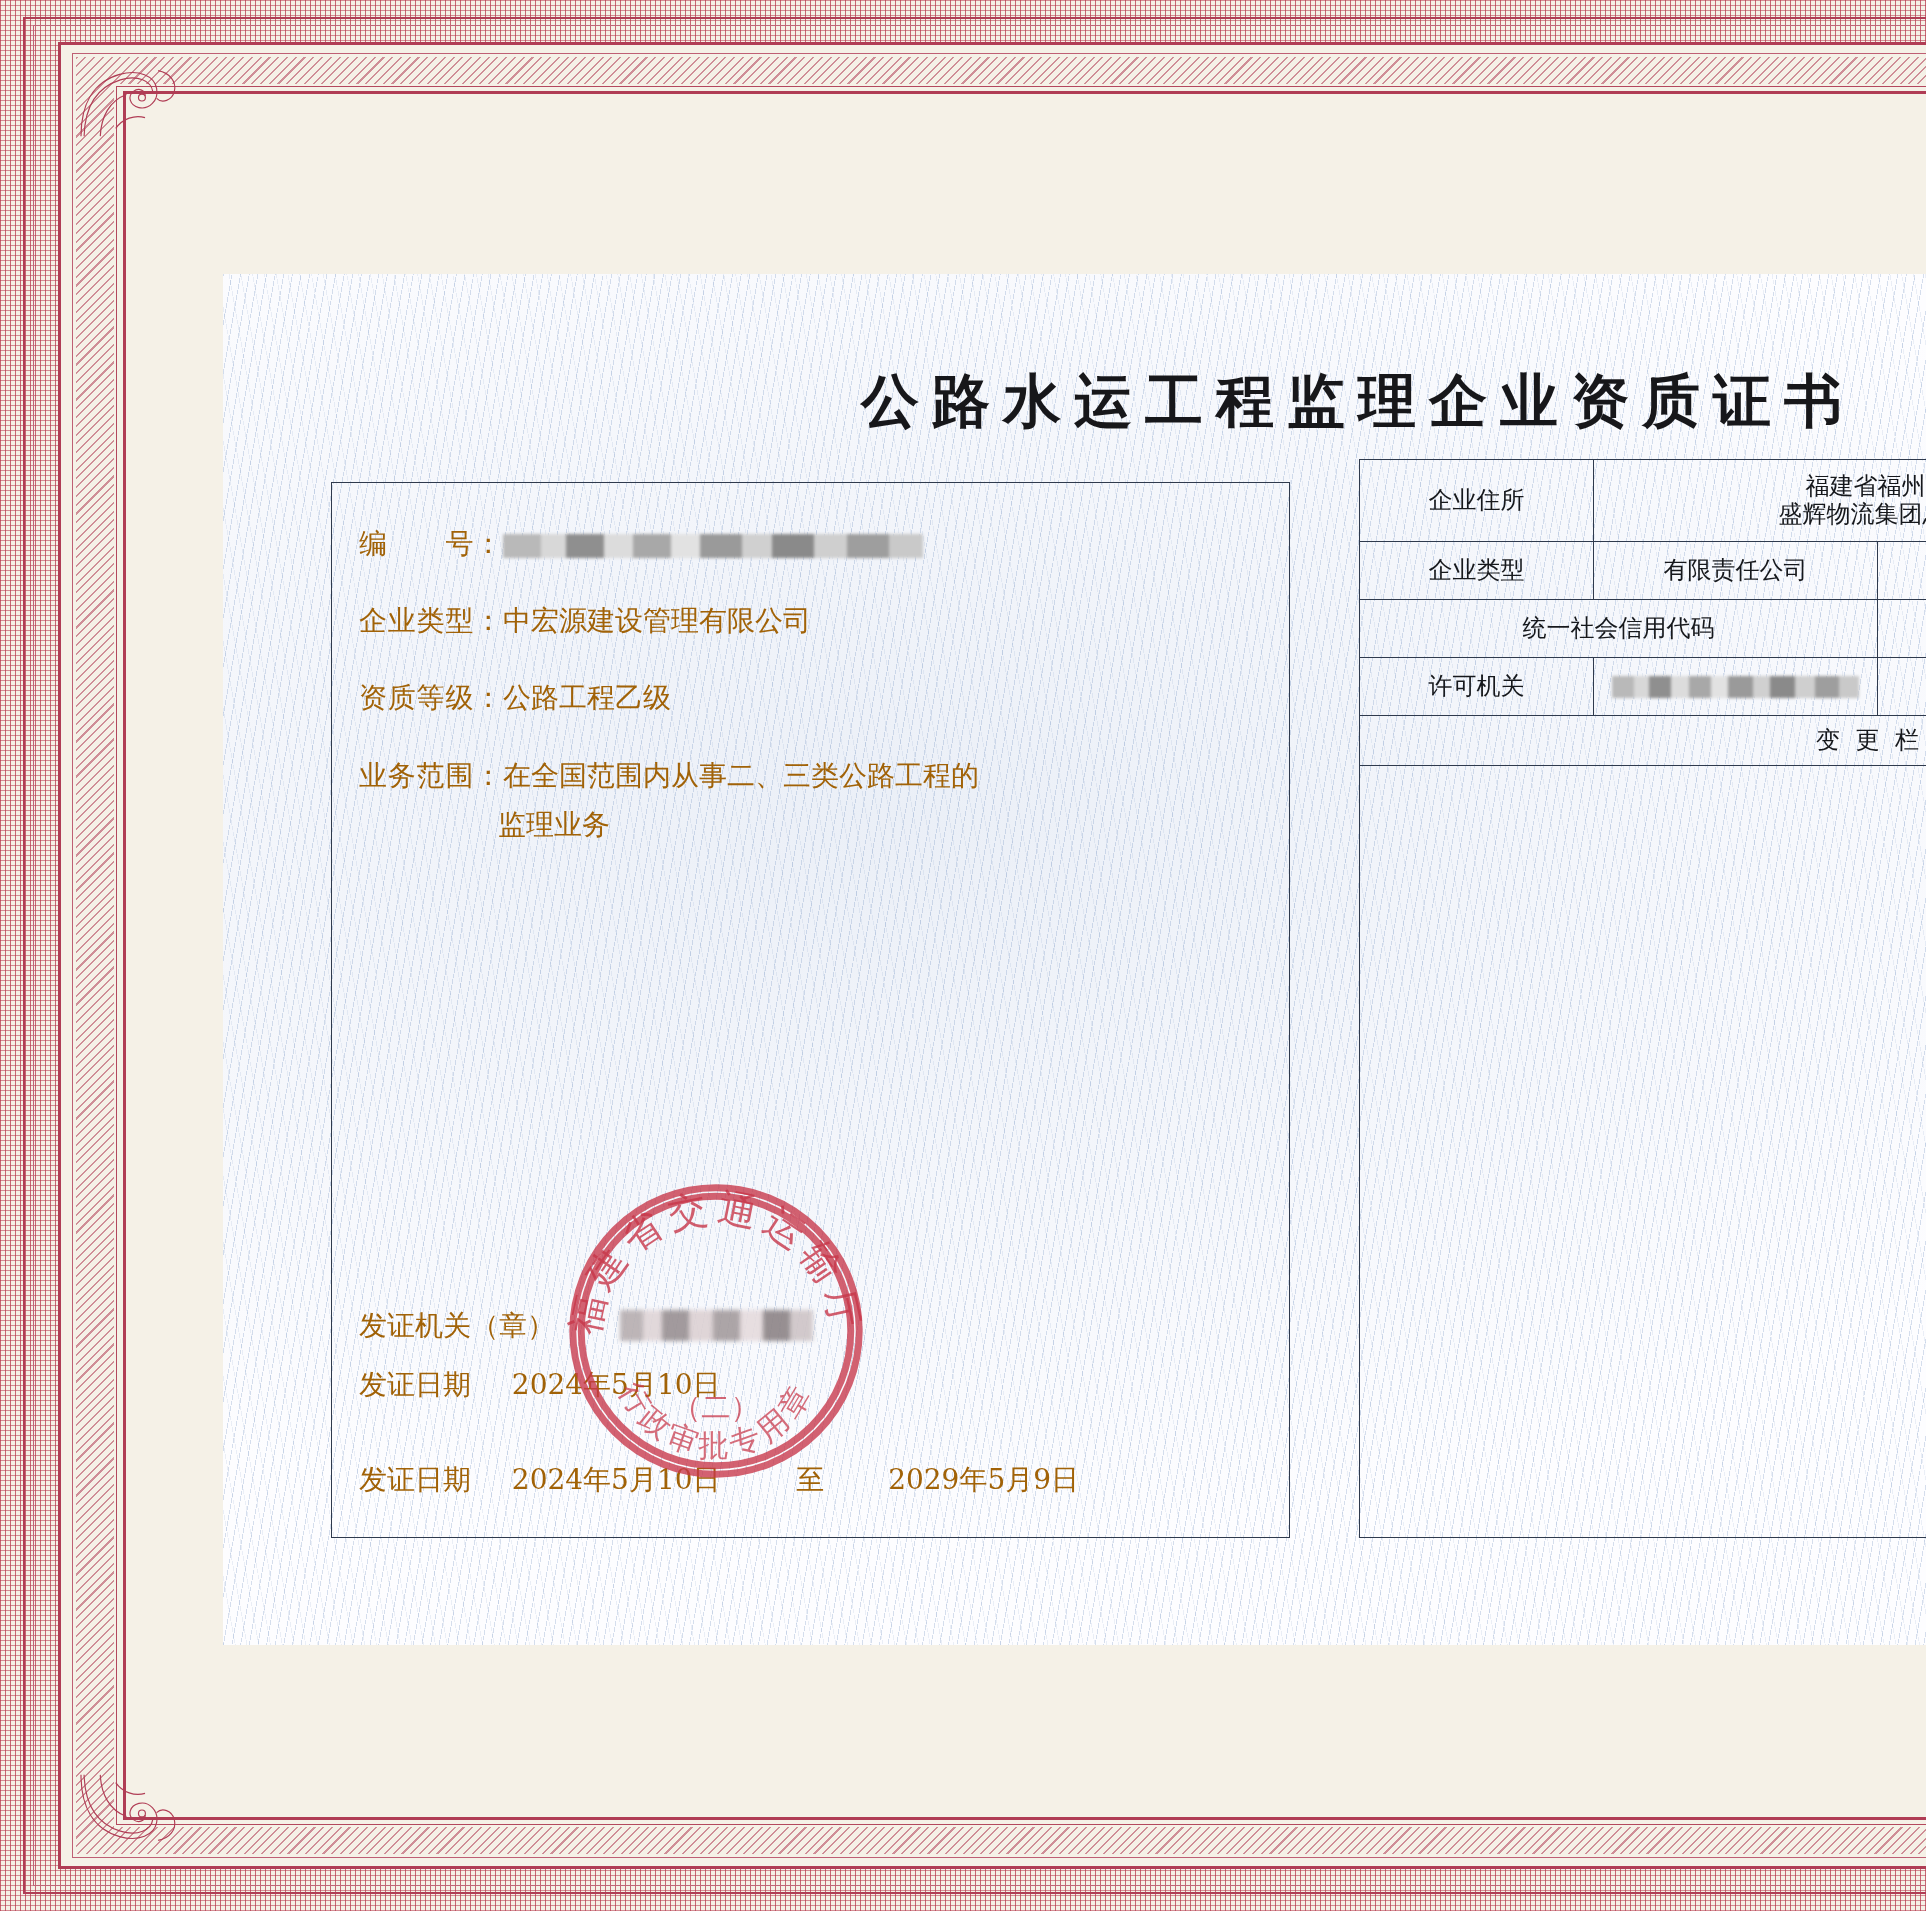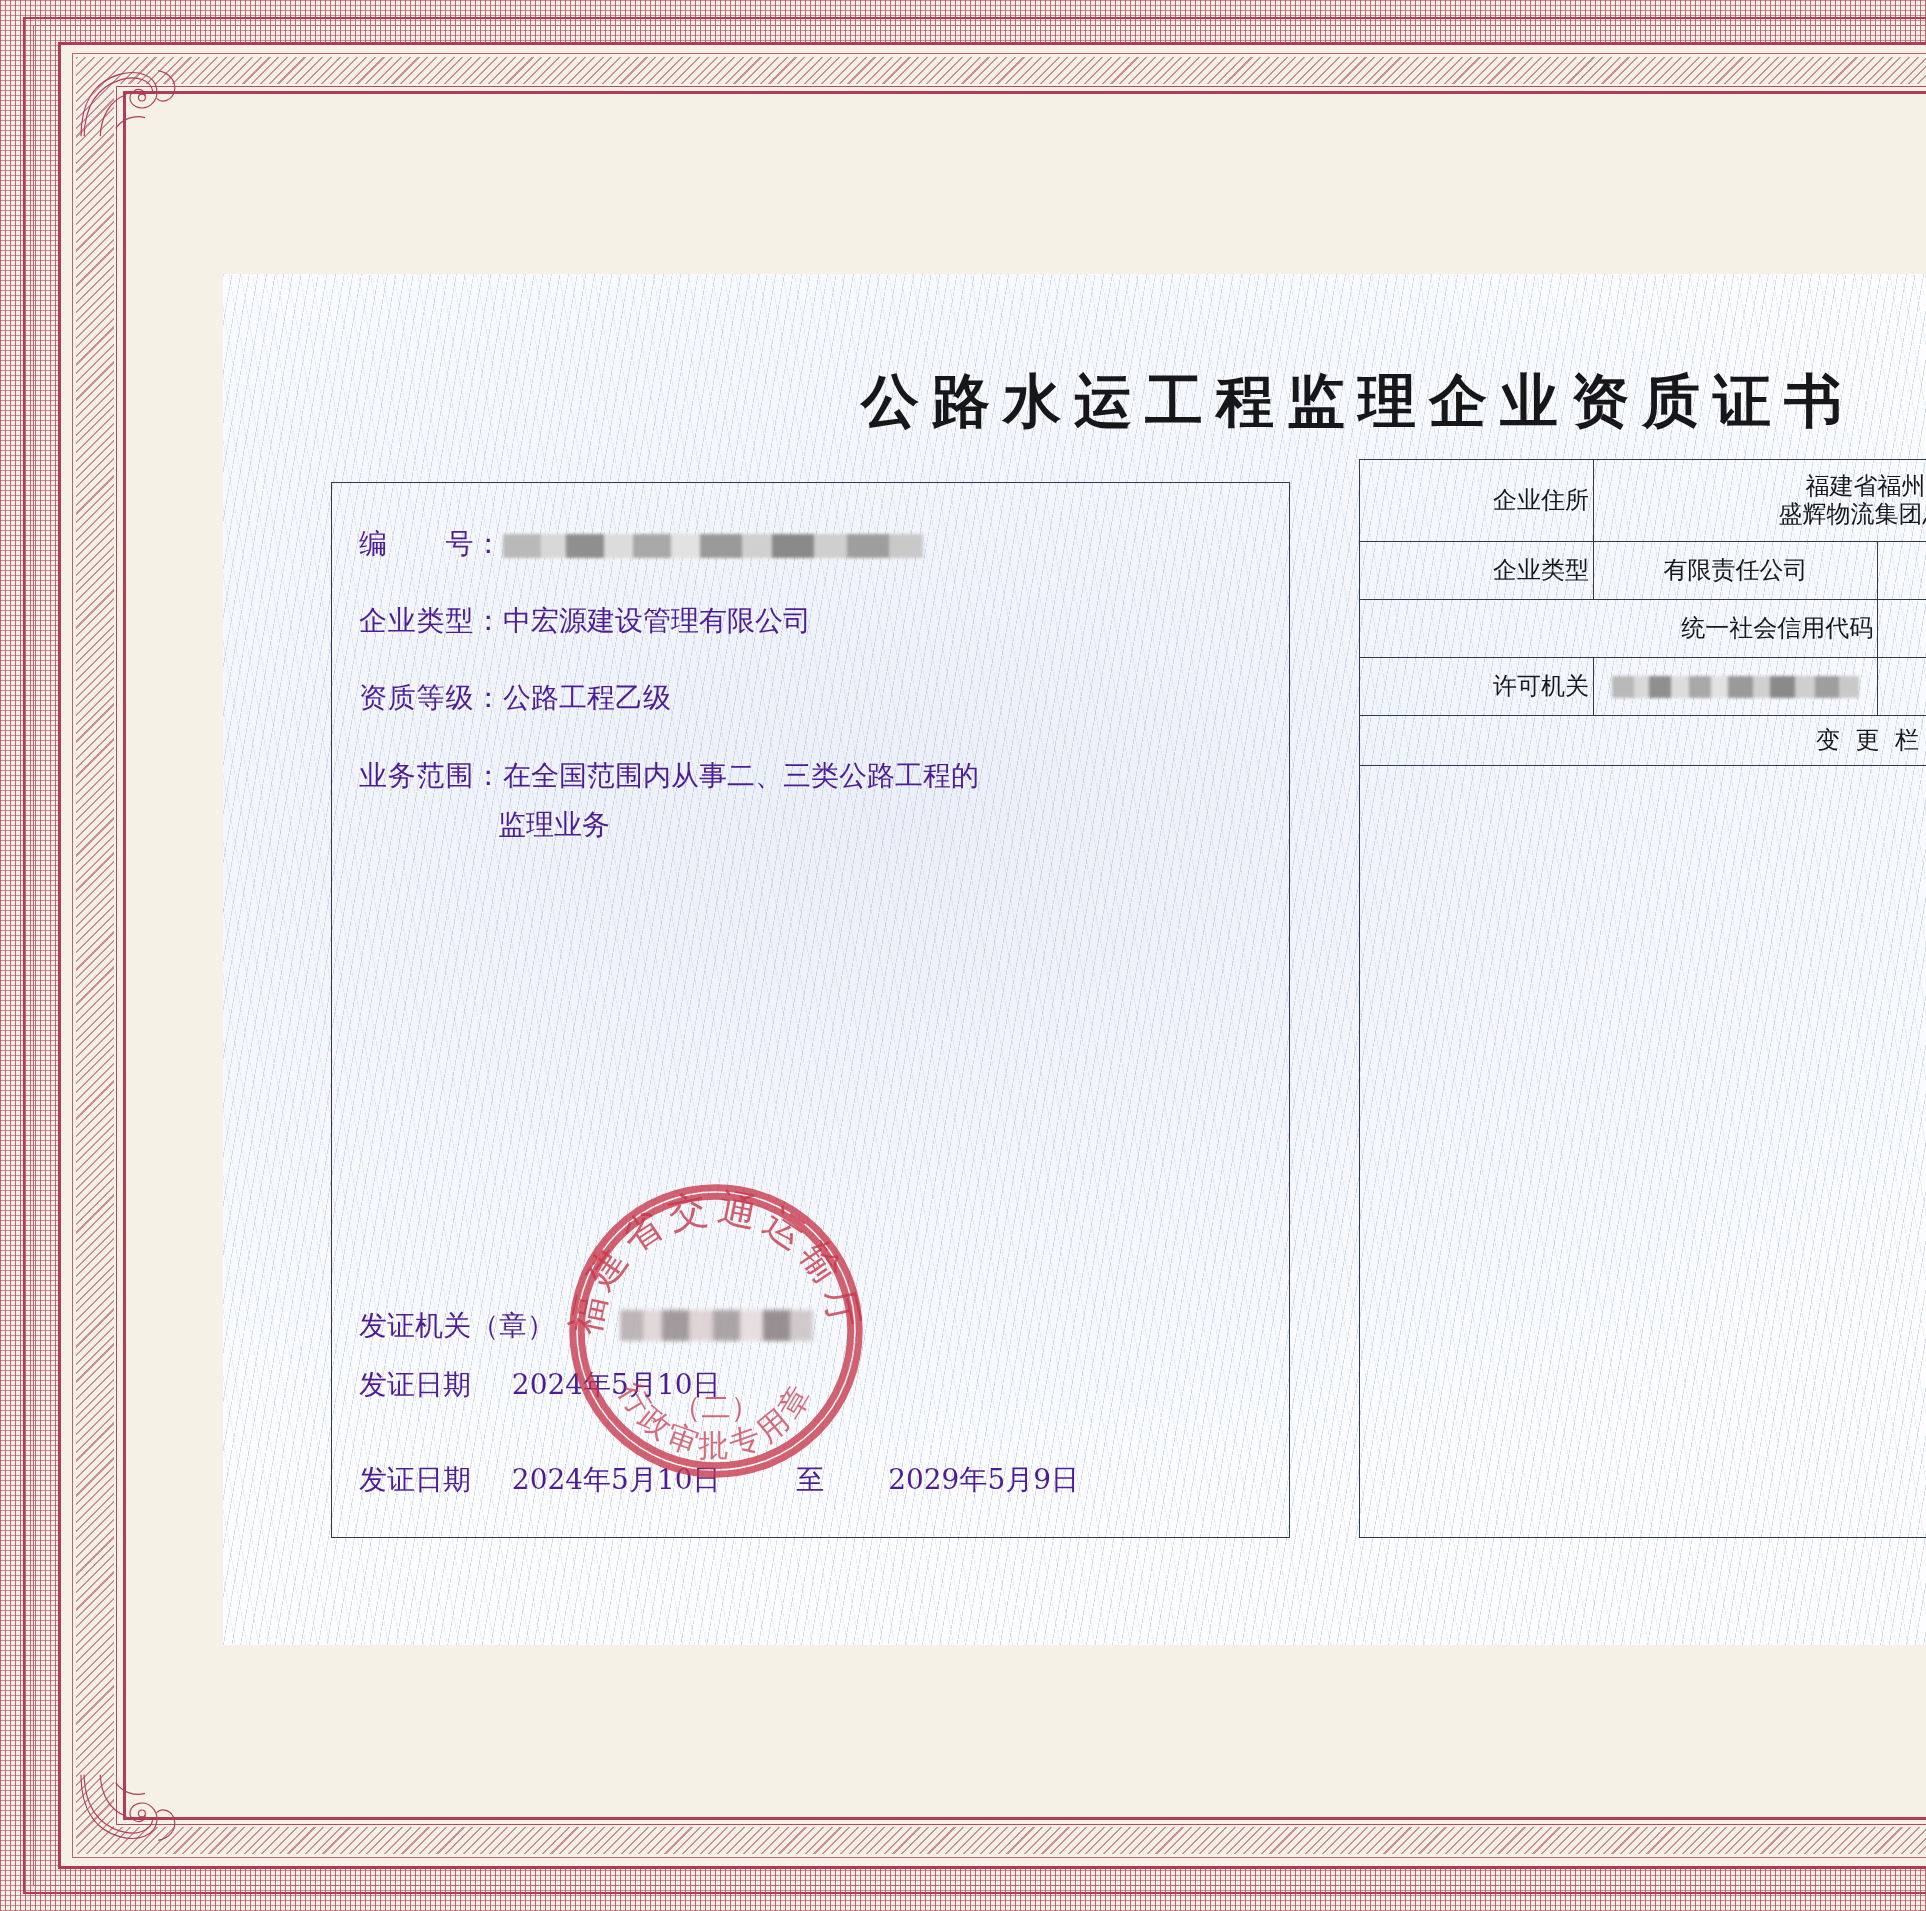--- a/index.html
+++ b/index.html
@@ -163,21 +163,21 @@
     top: 208px;
     width: 959px;
     height: 1056px;
     border: 1.5px solid #2f3a4d;
     box-sizing: border-box;
   }
   .lp-row {
     position: absolute;
     left: 27px;
     font-size: 28px;
-    color: #4c1d95;
+    color: #a16207;
     white-space: nowrap;
     font-family: "DejaVu Serif", "Liberation Serif", serif;
   }
   .lp-label { letter-spacing: 0.8px; }
   .lp-value { }
 
   .redact {
     display: inline-block;
     vertical-align: middle;
     background:
@@ -220,21 +220,21 @@
     color: #16181c;
     text-align: center;
     font-family: "DejaVu Serif", "Liberation Serif", serif;
     padding: 0 3.9px;
     vertical-align: middle;
     line-height: 1.18;
   }
   .tbl td.no-left  { border-left: none; }
   .tbl td.no-right { border-right: none; }
   .tbl td.no-top   { border-top: none; }
-  td.lbl { white-space: nowrap; text-align: right; }
+  td.lbl { white-space: nowrap; }
   td.big-blank { border-bottom: none; border-left: none; border-right: none; }
   .addr-line { display: block; }
   .change-head { font-size: 25.4px; letter-spacing: 15.4px; text-indent: 15.4px; }
 
   
   #seal {
     position: absolute;
     left: 339px;
     top: 903px;
     width: 308px;

